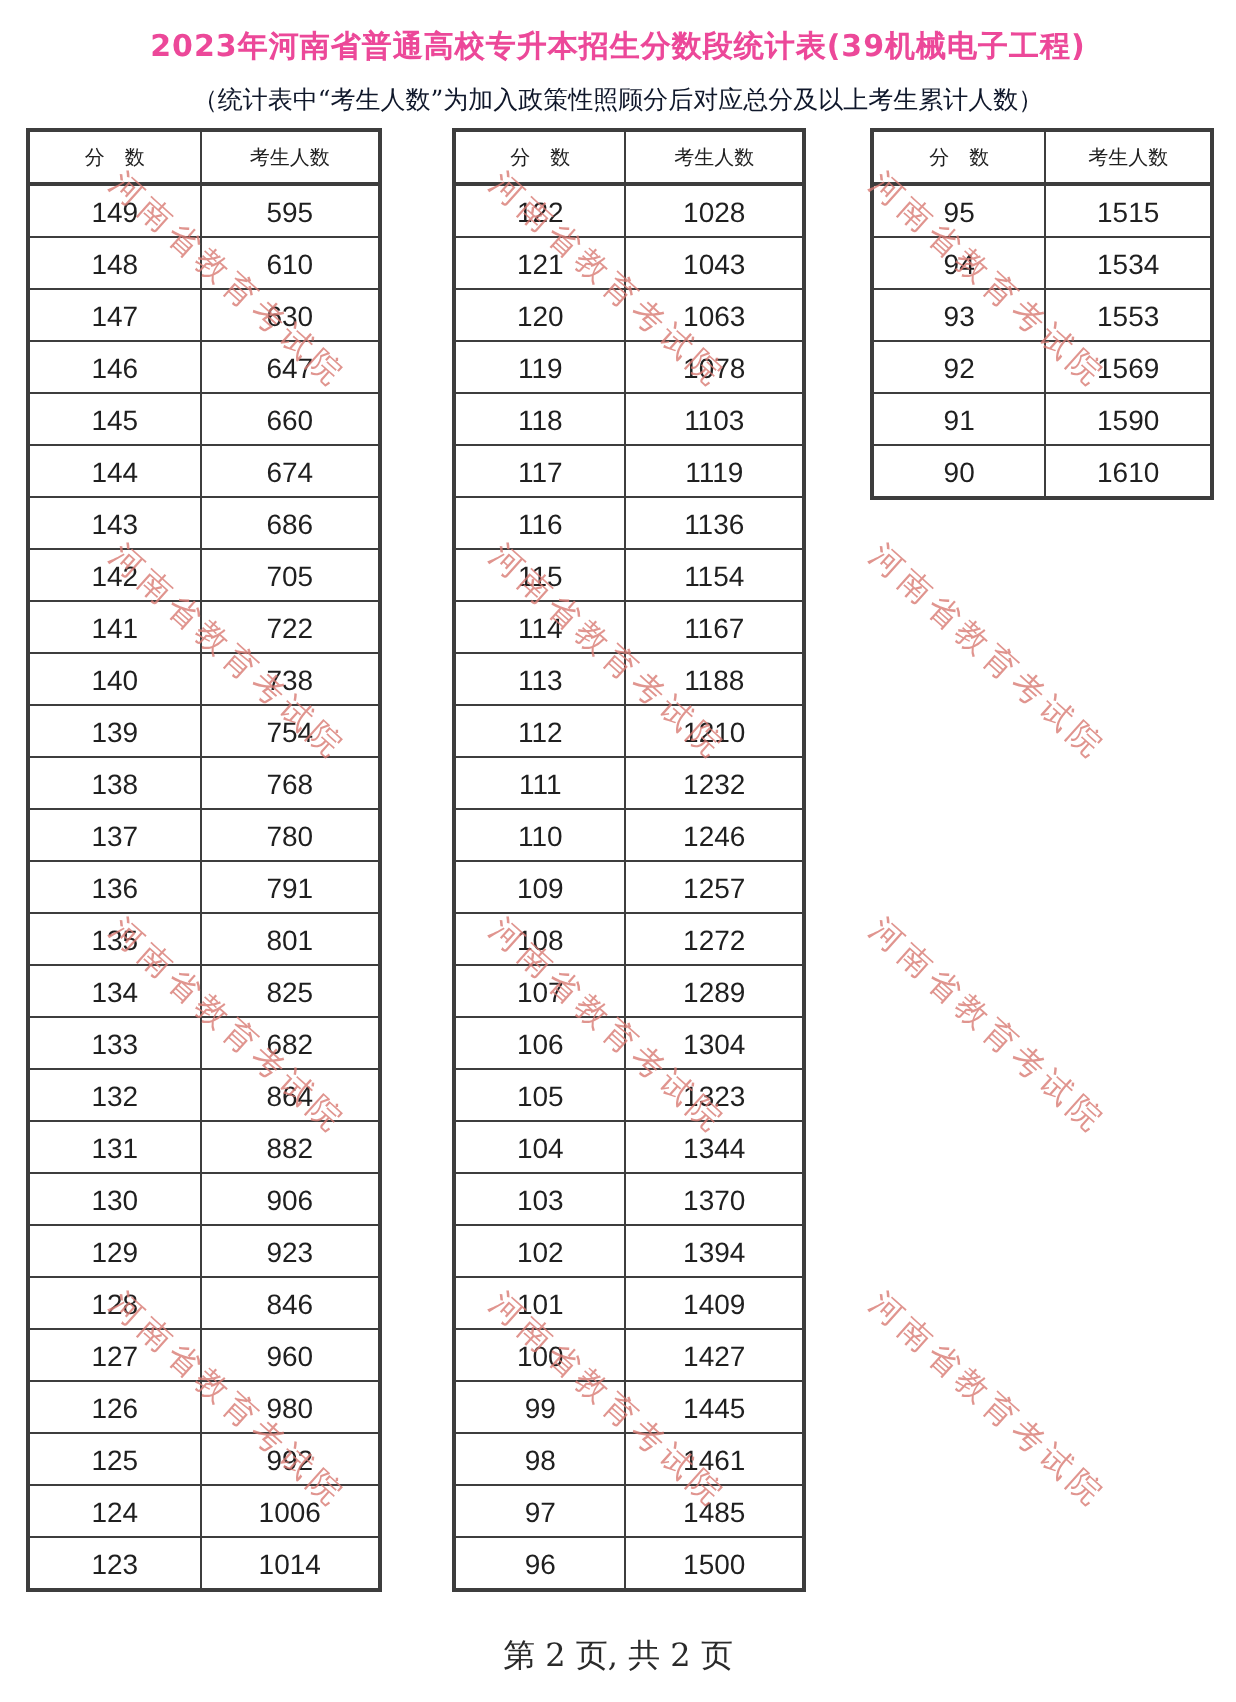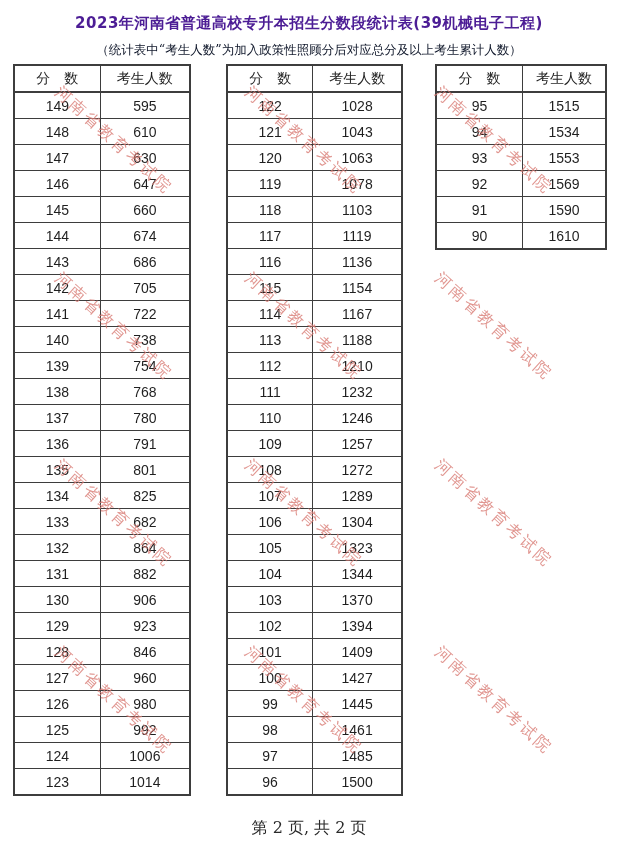--- a/index.html
+++ b/index.html
@@ -12,21 +12,21 @@
     font-family: "Liberation Sans", sans-serif;
     color: #1f1f1f;
   }
   .title {
     padding-top: 14px;
     text-align: center;
     font-size: 15px;
     font-weight: bold;
     letter-spacing: 0.5px;
     font-family: "DejaVu Sans", sans-serif;
-    color: #4c1d95;
+    color: #ec4899;
   }
   .subtitle {
     margin-top: 9px;
     text-align: center;
     font-size: 12.5px;
     font-family: "DejaVu Serif", serif;
     color: #0f172a;
   }
   table.tbl {
     position: absolute;
@@ -43,21 +43,21 @@
     border: 1.5px solid #3d3d3d;
     height: 25px;
     text-align: center;
     vertical-align: middle;
     font-size: 14px;
     font-weight: normal;
     padding: 0;
     color: #1f1f1f;
   }
   table.tbl th {
-    font-size: 14px;
+    font-size: 10px;
     font-family: "DejaVu Sans", sans-serif;
     border-bottom-width: 2.5px;
     white-space: pre;
   }
   .footer {
     position: absolute;
     top: 818px;
     left: 0;
     width: 100%;
     text-align: center;

